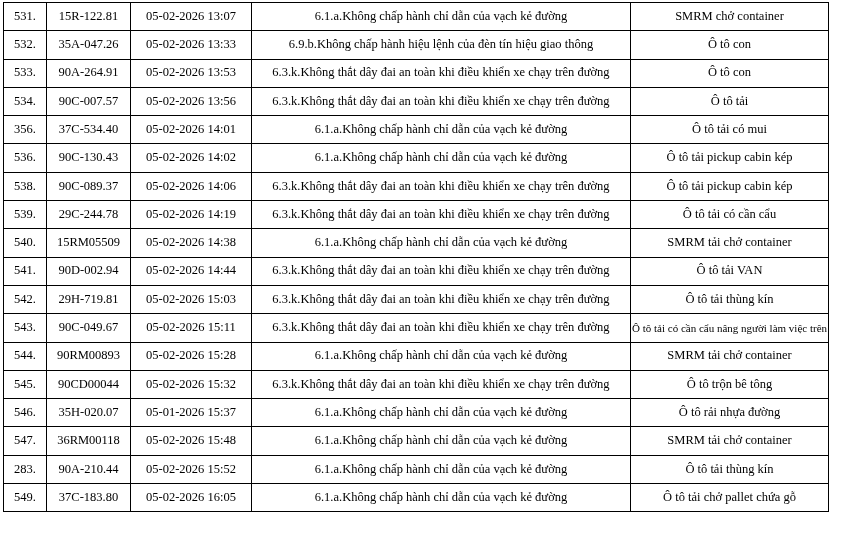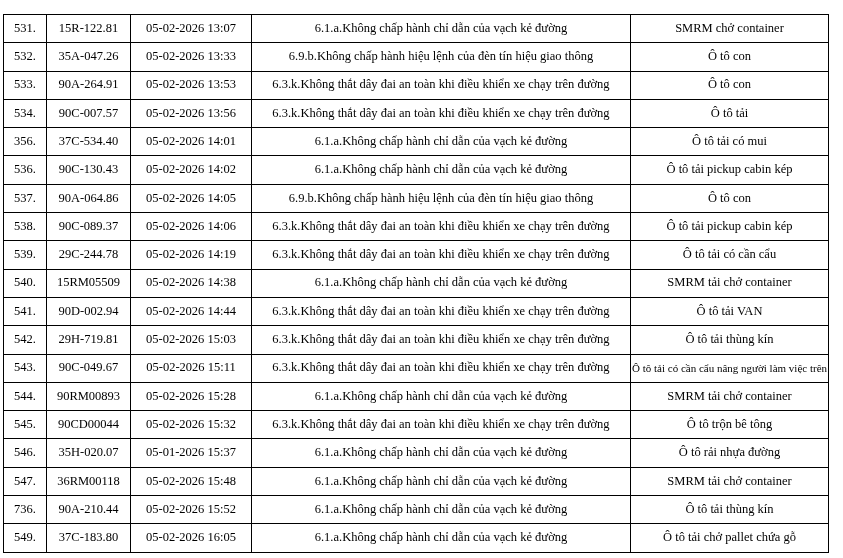--- a/index.html
+++ b/index.html
@@ -12,21 +12,21 @@
     width: 843px;
     height: 558px;
     background: #ffffff;
     overflow: hidden;
     font-family: "Liberation Serif", "DejaVu Serif", serif;
     color: #000000;
   }
   table.violations {
     position: absolute;
     left: 3px;
-    top: 14px;
+    top: 2px;
     border-collapse: collapse;
     table-layout: fixed;
     width: 825px;
     padding-left: 32px;
   }
   table.violations td {
     border: 1px solid #000000;
     text-align: center;
     vertical-align: middle;
     height: 27.3px;
@@ -94,27 +94,20 @@
           <td>Ô tô tải có mui</td>
         </tr>
         <tr>
           <td>536.</td>
           <td>90C-130.43</td>
           <td>05-02-2026 14:02</td>
           <td>6.1.a.Không chấp hành chỉ dẫn của vạch kẻ đường</td>
           <td>Ô tô tải pickup cabin kép</td>
         </tr>
         <tr>
-          <td>537.</td>
-          <td>90A-064.86</td>
-          <td>05-02-2026 14:05</td>
-          <td>6.9.b.Không chấp hành hiệu lệnh của đèn tín hiệu giao thông</td>
-          <td>Ô tô con</td>
-        </tr>
-        <tr>
           <td>538.</td>
           <td>90C-089.37</td>
           <td>05-02-2026 14:06</td>
           <td>6.3.k.Không thắt dây đai an toàn khi điều khiển xe chạy trên đường</td>
           <td>Ô tô tải pickup cabin kép</td>
         </tr>
         <tr>
           <td>539.</td>
           <td>29C-244.78</td>
           <td>05-02-2026 14:19</td>
@@ -171,21 +164,21 @@
           <td>Ô tô rải nhựa đường</td>
         </tr>
         <tr>
           <td>547.</td>
           <td>36RM00118</td>
           <td>05-02-2026 15:48</td>
           <td>6.1.a.Không chấp hành chỉ dẫn của vạch kẻ đường</td>
           <td>SMRM tải chở container</td>
         </tr>
         <tr>
-          <td>736.</td>
+          <td>283.</td>
           <td>90A-210.44</td>
           <td>05-02-2026 15:52</td>
           <td>6.1.a.Không chấp hành chỉ dẫn của vạch kẻ đường</td>
           <td>Ô tô tải thùng kín</td>
         </tr>
         <tr>
           <td>549.</td>
           <td>37C-183.80</td>
           <td>05-02-2026 16:05</td>
           <td>6.1.a.Không chấp hành chỉ dẫn của vạch kẻ đường</td>

